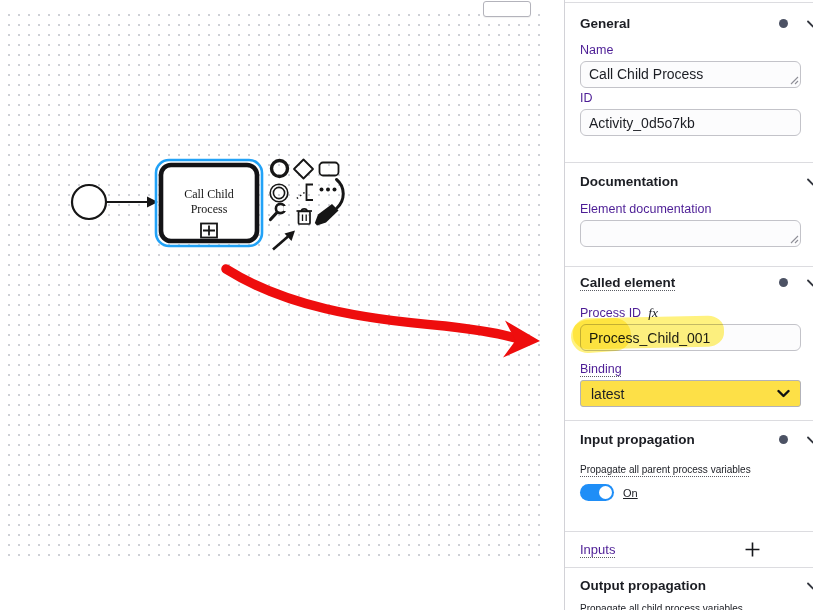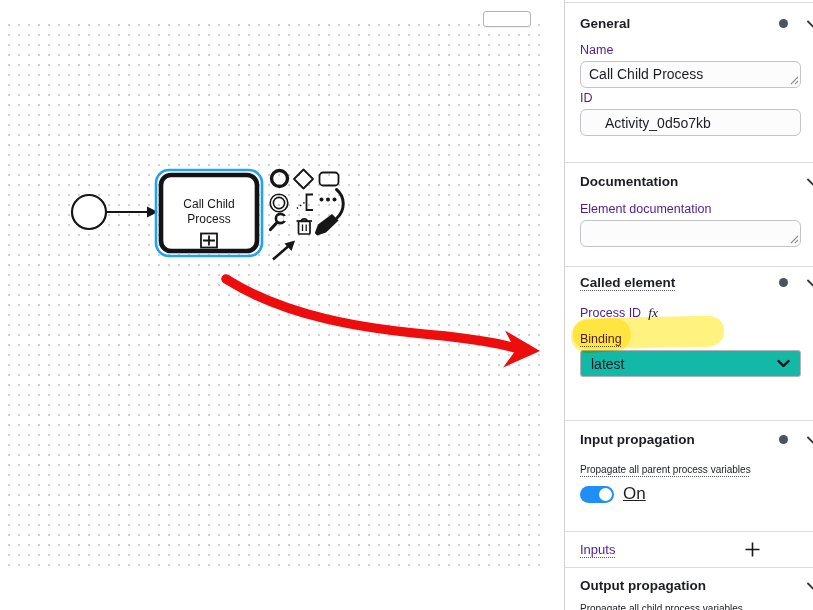--- a/index.html
+++ b/index.html
@@ -1,21 +1,21 @@
 <!DOCTYPE html>
 <html><head>
 <meta charset="utf-8">
 <style>
   html,body{margin:0;padding:0;width:813px;height:610px;overflow:hidden;
     font-family:"Liberation Sans",sans-serif;background:#fff;position:relative;}
 
   
-  .canvas{position:absolute;left:0;top:18px;width:546px;height:555px;background:#fff;
+  .canvas{position:absolute;left:0;top:8px;width:546px;height:555px;background:#fff;
     background-image:radial-gradient(circle,#ced0d6 1px,transparent 1.3px);
-    background-size:10px 10px;background-position:4px 2px;}
+    background-size:10px 10px;background-position:4px 2px;font-family:Liberation Serif, serif;}
   .partial-box{position:absolute;left:483px;top:-7px;width:46px;height:14px;background:#fff;
     border:1px solid #b3b3bb;border-radius:3px;box-shadow:0 1px 1px rgba(0,0,0,.06);}
   .bpmn-svg{position:absolute;left:0;top:0;}
 
   
   .panel{position:absolute;left:564px;top:0;width:267px;height:610px;background:#fff;
     border-left:1px solid #d2d2d7;box-sizing:border-box;color:#1c1e24;}
   .sec{box-sizing:border-box;border-bottom:1px solid #dcdce0;padding:0 12px 0 15px;position:relative;}
   .p-top{height:3px;}
   .sec-general{height:160px;}
@@ -30,31 +30,31 @@
   .dotted{text-decoration:underline;text-decoration-style:dotted;
     text-decoration-thickness:1px;text-underline-offset:3px;text-decoration-color:#5a5c63;}
   .dot-ind{width:9px;height:9px;border-radius:50%;background:#4c5264;margin-left:auto;margin-right:19px;flex:0 0 auto;}
   .dot-spacer{margin-left:auto;}
   .chev{flex:0 0 auto;display:block;}
   .lbl{font-size:12.5px;color:#4c1d95;display:inline-block;}
   .field{position:relative;width:221px;margin-top:3px;}
   .tbox{box-sizing:border-box;width:221px;height:27px;border:1px solid #c3c3c9;border-radius:6px;
     background:#fcfcfd;font-family:inherit;font-size:14px;color:#1c1e24;padding:3px 8px;display:block;}
   textarea.tbox{resize:none;overflow:hidden;line-height:19px;}
-  input.tbox{padding:0 24px;}
+  input.tbox{padding:0 8px;}
   .rh{position:absolute;right:2px;bottom:3px;pointer-events:none;}
   .selbox{box-sizing:border-box;width:221px;height:27px;margin-top:3px;border:1px solid #b2b2b9;border-radius:3px;
-    background:#14b8a6;display:flex;align-items:center;padding:0 10px;font-size:14px;cursor:pointer;}
+    background:#fde047;display:flex;align-items:center;padding:0 10px;font-size:14px;cursor:pointer;}
   .selbox .selchev{margin-left:auto;}
   .fx{font-family:"Liberation Serif",serif;font-style:italic;font-weight:400;font-size:13.5px;margin-left:7px;}
   .link-lbl{font-size:10px;line-height:19px;width:200px;margin-top:13px;color:#202228;}
   .toggle-row{display:flex;align-items:center;margin-top:5px;}
   .toggle{width:34px;height:17px;border-radius:9px;background:#1f8ef7;position:relative;cursor:pointer;flex:0 0 auto;}
   .knob{position:absolute;right:2px;top:2px;width:13px;height:13px;border-radius:50%;background:#fff;}
-  .toggle-lbl{font-size:17px;margin-left:9px;text-decoration:underline;}
+  .toggle-lbl{font-size:11px;margin-left:9px;text-decoration:underline;}
   .plus-btn{position:absolute;right:71px;top:10px;cursor:pointer;display:block;}
   .clip-lbl{display:block;margin-top:6px;}
 
   
   .hl{position:absolute;background:#ffe500;opacity:.5;mix-blend-mode:multiply;pointer-events:none;z-index:5;}
   .hl1{left:8px;top:317px;width:151px;height:31px;border-radius:16px/14px;transform:rotate(-1.3deg);}
   .hl2{left:6px;top:319px;width:60px;height:33px;border-radius:18px;transform:rotate(-4deg);}
 </style>
 </head>
 <body>
@@ -173,20 +173,23 @@
     <div class="hdr" style="padding-top:8px">
       <span class="hdr-title dotted">Called element</span>
       <span class="dot-ind"></span>
       <svg class="chev" width="12" height="8" viewBox="0 0 12 7">
         <polyline points="1,1 6,6 11,1" fill="none" stroke="#33363e" stroke-width="1.8" stroke-linecap="round" stroke-linejoin="round"></polyline>
       </svg>
     </div>
     <div style="margin-top:13px">
       <span class="lbl">Process ID</span><span class="fx">fx</span>
     </div>
+    <div class="field">
+      <input class="tbox" value="Process_Child_001" style="">
+    </div>
     <span class="lbl dotted" style="margin-top:11px">Binding</span>
     <div class="selbox">
       <span>latest</span>
       <svg class="selchev" width="13" height="9" viewBox="0 0 13 8">
         <polyline points="1.5,1.5 6.5,6.5 11.5,1.5" fill="none" stroke="#0f1013" stroke-width="2.4" stroke-linecap="round" stroke-linejoin="round"></polyline>
       </svg>
     </div>
   </div>
 
   <div class="sec sec-inprop">

